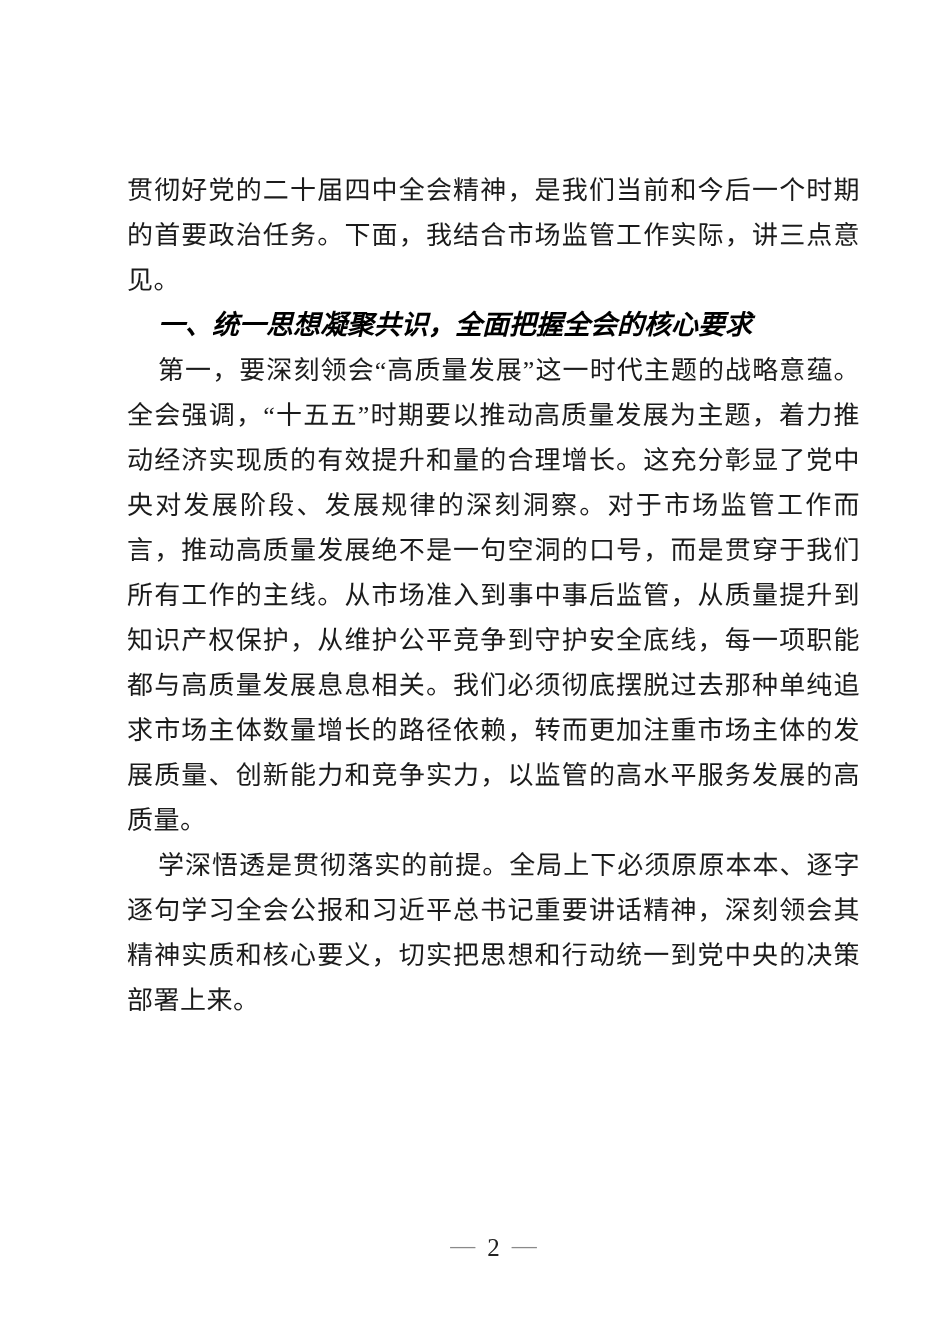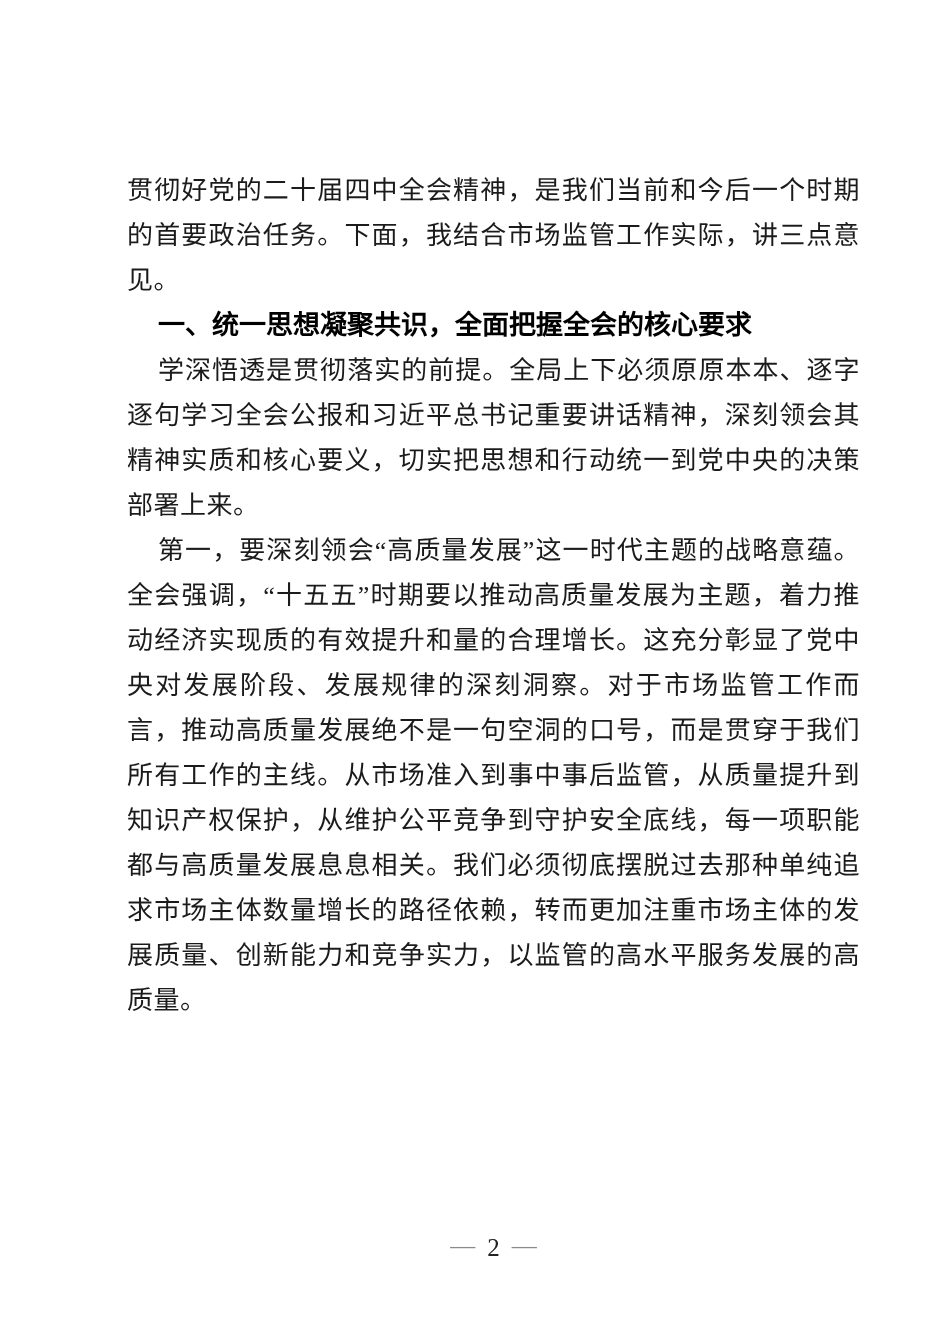--- a/index.html
+++ b/index.html
@@ -33,20 +33,21 @@
   .indent { text-indent: 31px; }
   .heading {
     font-family: "Liberation Sans", "DejaVu Sans", sans-serif;
     font-weight: 700;
     font-size: 27px;
     line-height: 45px;
     color: #000000;
     text-indent: 31px;
     text-align: left;
     letter-spacing: 0;
+    font-style: italic;
   }
   .footer {
     position: absolute;
     top: 1233px;
     left: 127px;
     width: 733px;
     text-align: center;
     font-size: 25px;
     line-height: 30px;
     color: #222222;
@@ -59,20 +60,20 @@
   }
   .footer .num { color: #222222; }
 </style>
 </head>
 <body>
 
 <div class="page">
   <main class="content">
     <p class="body">贯彻好党的二十届四中全会精神，是我们当前和今后一个时期的首要政治任务。下面，我结合市场监管工作实际，讲三点意见。</p>
     <h2 class="heading">一、统一思想凝聚共识，全面把握全会的核心要求</h2>
+    <p class="body indent">第一，要深刻领会“高质量发展”这一时代主题的战略意蕴。全会强调，“十五五”时期要以推动高质量发展为主题，着力推动经济实现质的有效提升和量的合理增长。这充分彰显了党中央对发展阶段、发展规律的深刻洞察。对于市场监管工作而言，推动高质量发展绝不是一句空洞的口号，而是贯穿于我们所有工作的主线。从市场准入到事中事后监管，从质量提升到知识产权保护，从维护公平竞争到守护安全底线，每一项职能都与高质量发展息息相关。我们必须彻底摆脱过去那种单纯追求市场主体数量增长的路径依赖，转而更加注重市场主体的发展质量、创新能力和竞争实力，以监管的高水平服务发展的高质量。</p>
     <p class="body indent">学深悟透是贯彻落实的前提。全局上下必须原原本本、逐字逐句学习全会公报和习近平总书记重要讲话精神，深刻领会其精神实质和核心要义，切实把思想和行动统一到党中央的决策部署上来。</p>
-    <p class="body indent">第一，要深刻领会“高质量发展”这一时代主题的战略意蕴。全会强调，“十五五”时期要以推动高质量发展为主题，着力推动经济实现质的有效提升和量的合理增长。这充分彰显了党中央对发展阶段、发展规律的深刻洞察。对于市场监管工作而言，推动高质量发展绝不是一句空洞的口号，而是贯穿于我们所有工作的主线。从市场准入到事中事后监管，从质量提升到知识产权保护，从维护公平竞争到守护安全底线，每一项职能都与高质量发展息息相关。我们必须彻底摆脱过去那种单纯追求市场主体数量增长的路径依赖，转而更加注重市场主体的发展质量、创新能力和竞争实力，以监管的高水平服务发展的高质量。</p>
   </main>
 
   <footer class="footer">
     <span class="dash">—</span><span class="num">2</span><span class="dash">—</span>
   </footer>
 </div>
 
 </body></html>

